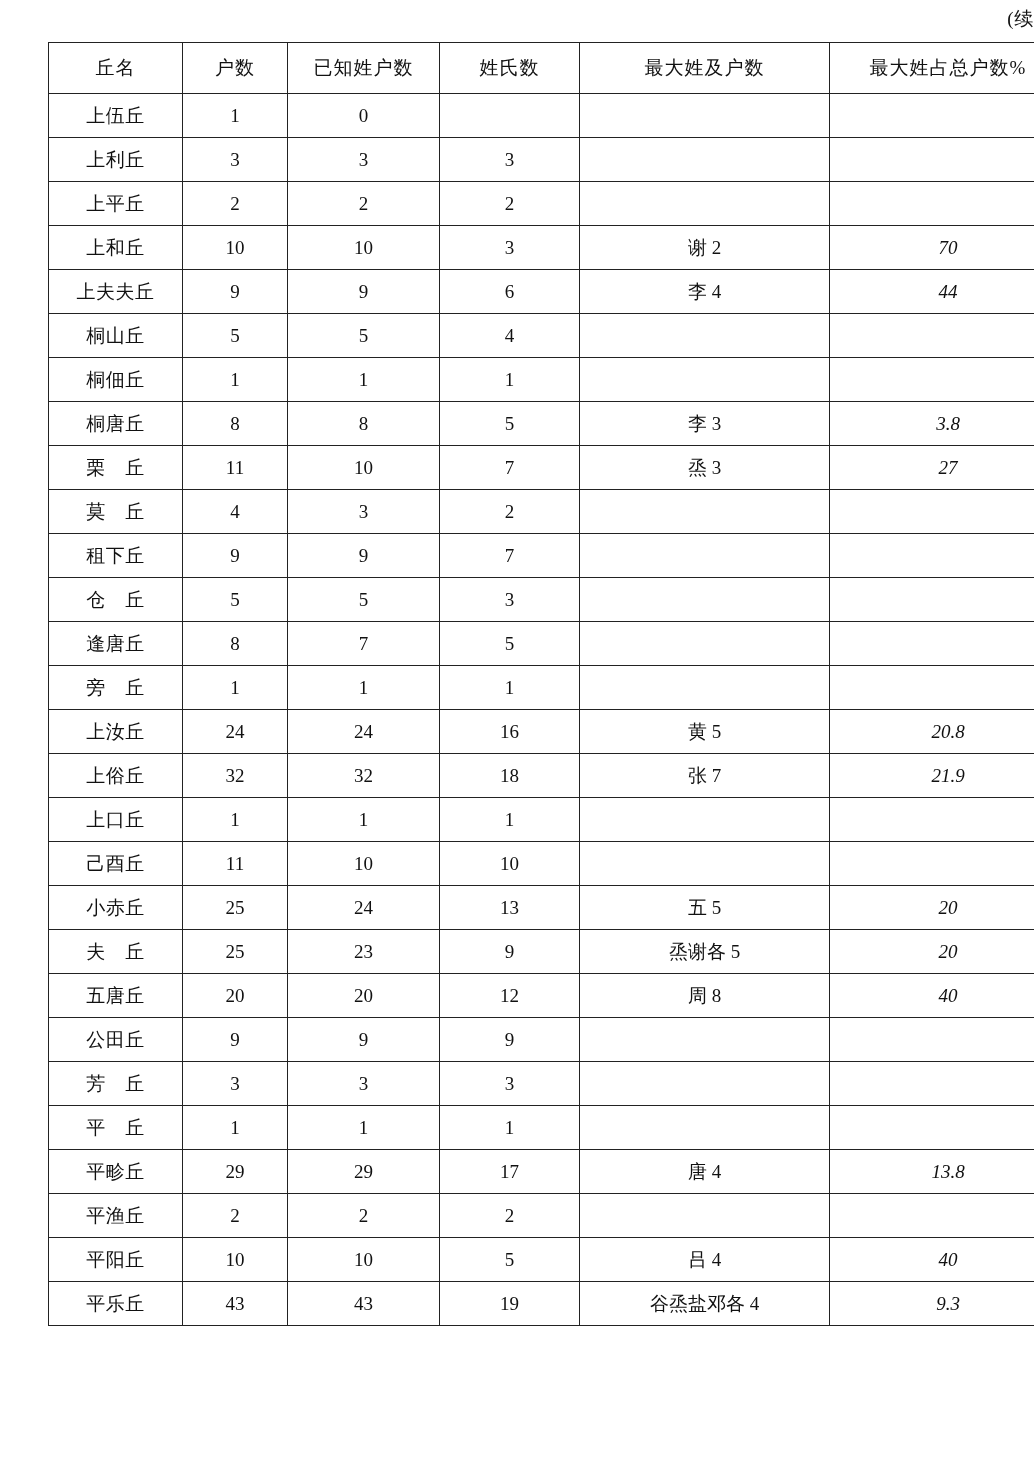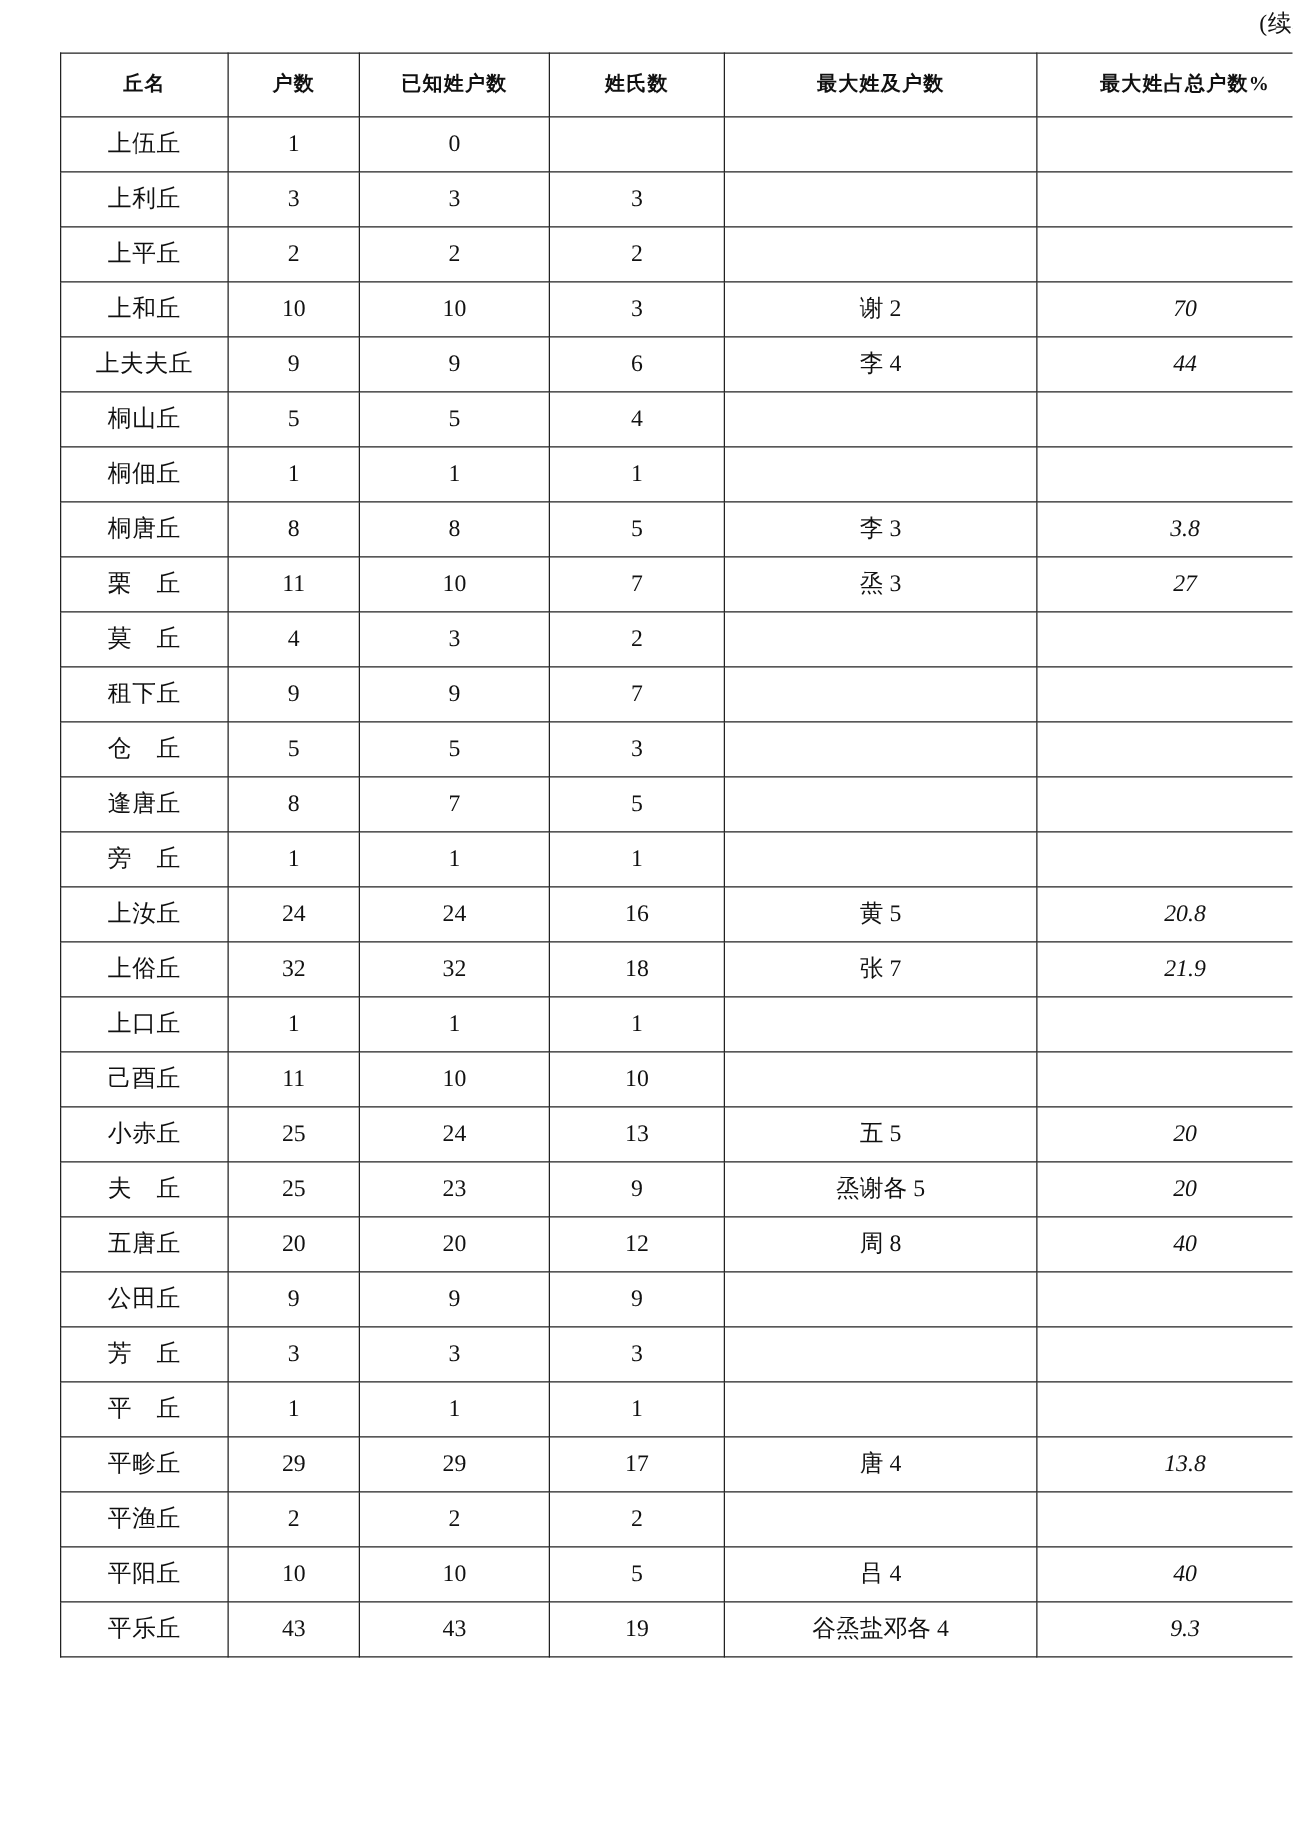--- a/index.html
+++ b/index.html
@@ -45,25 +45,24 @@
     text-align: center;
     vertical-align: middle;
     font-size: 19px;
     font-weight: normal;
     padding: 0;
     height: 43px;
     line-height: 43px;
     white-space: nowrap;
   }
   table.data-table thead th {
-    font-size: 16px;
+    font-size: 19px;
     letter-spacing: 1px;
     height: 50px;
     line-height: 50px;
-    font-weight: bold;
   }
   td.name-cell {
     font-size: 19px;
     letter-spacing: 0.5px;
   }
   td.num-cell {
     font-size: 18px;
     font-family: "Liberation Serif", "DejaVu Serif", serif;
   }
   td.surname-cell {

